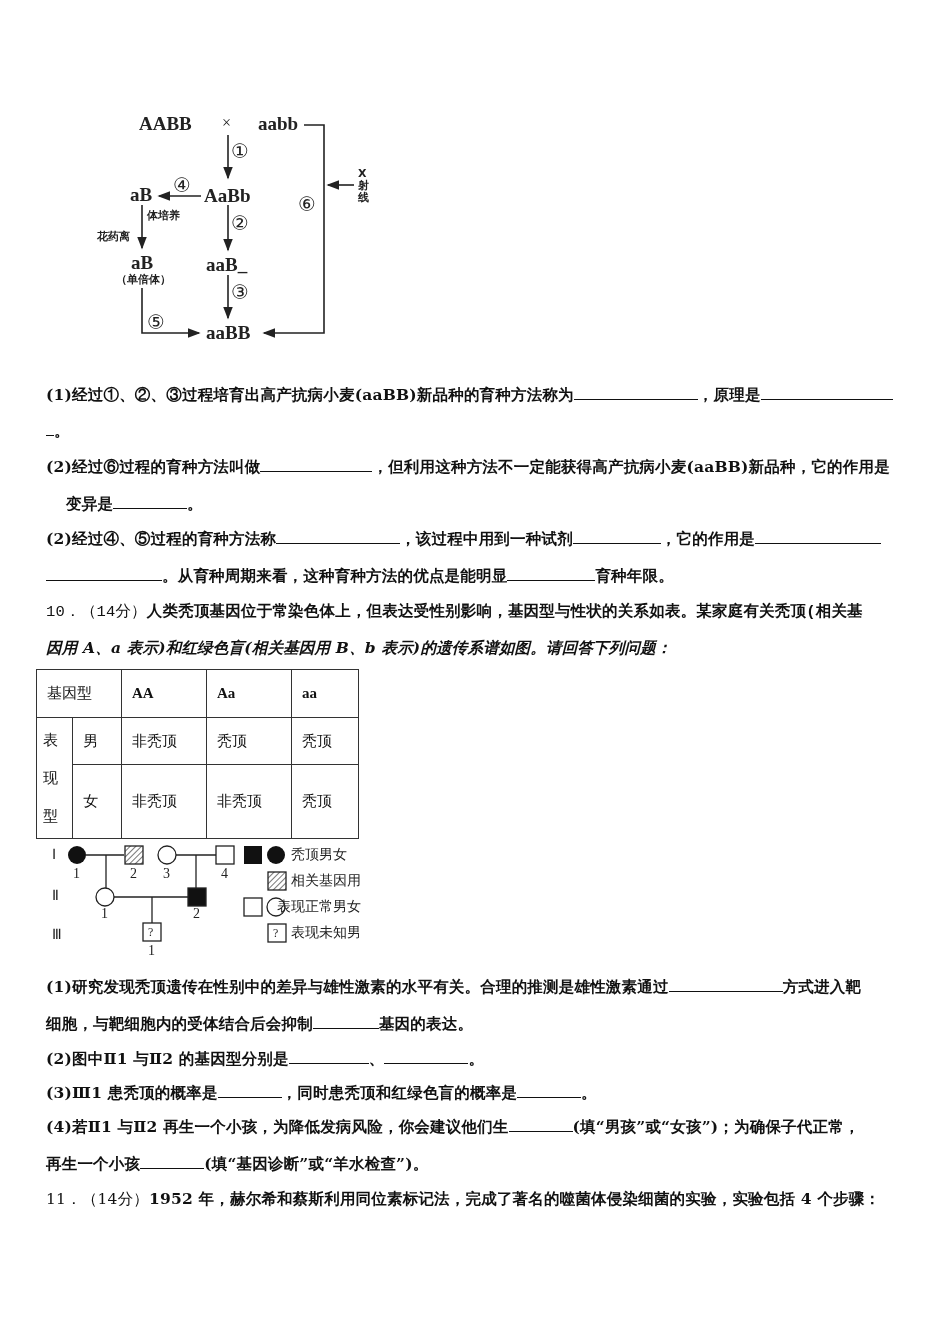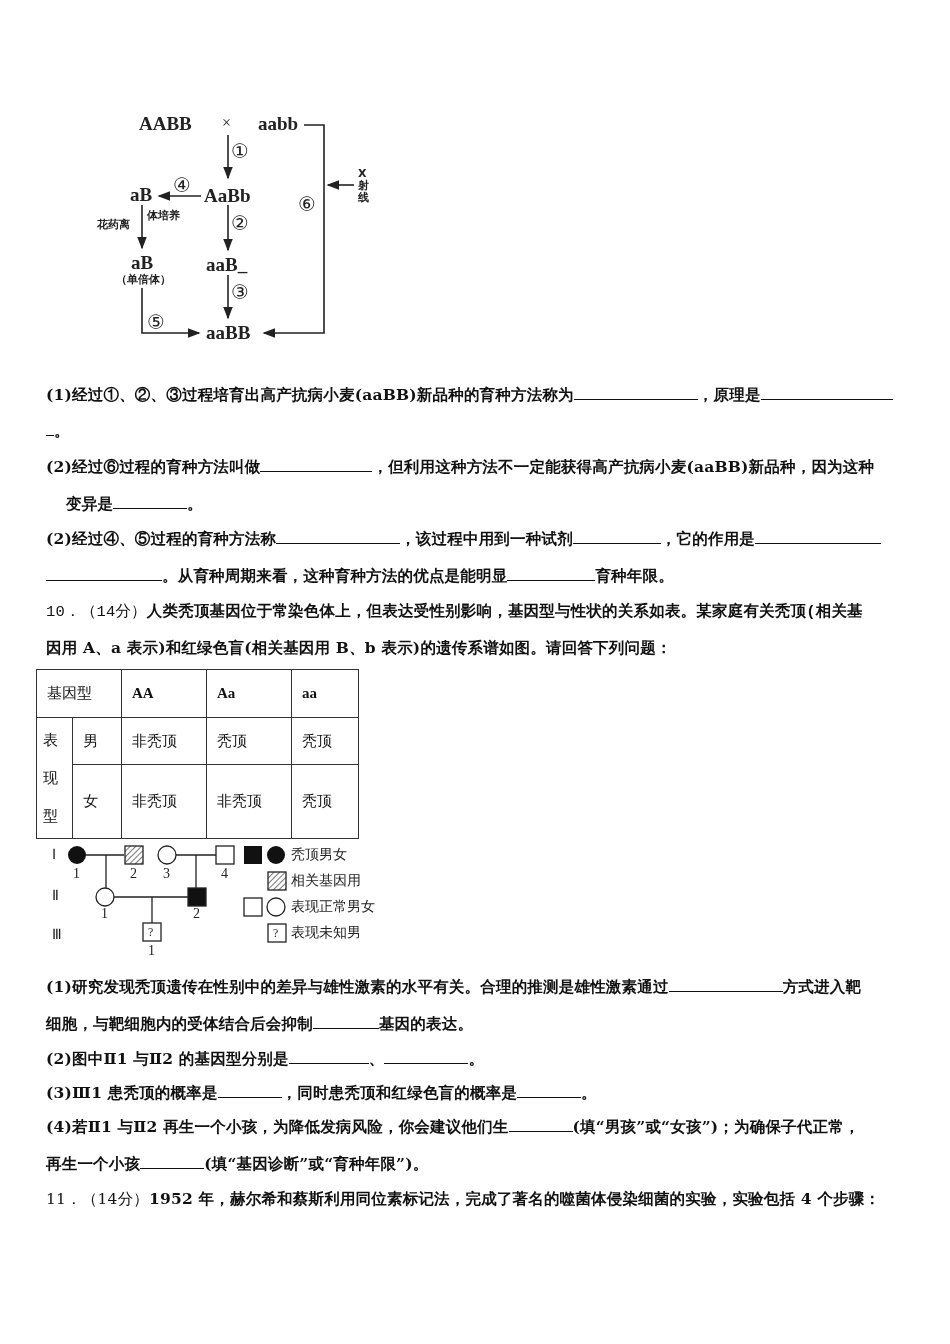--- a/index.html
+++ b/index.html
@@ -51,21 +51,21 @@
       <line x1="318" y1="185" x2="292" y2="185" marker-end="url(#ah)"></line>
     </g>
   </svg>
   <span class="dg dg-lg" style="left:103px;top:113px;">AABB</span>
   <span class="dg" style="left:186px;top:114px;font-size:16px;font-weight:normal;">×</span>
   <span class="dg dg-lg" style="left:222px;top:113px;">aabb</span>
   <span class="dg circ" style="left:195px;top:139px;">①</span>
   <span class="dg dg-lg" style="left:168px;top:185px;">AaBb</span>
   <span class="dg dg-lg" style="left:94px;top:184px;">aB</span>
   <span class="dg circ" style="left:137px;top:173px;">④</span>
-  <span class="dg dg-sm" style="left:61px;top:217px;">花药离</span>
+  <span class="dg dg-sm" style="left:61px;top:229px;">花药离</span>
   <span class="dg dg-sm" style="left:111px;top:208px;">体培养</span>
   <span class="dg circ" style="left:195px;top:211px;">②</span>
   <span class="dg dg-lg" style="left:95px;top:252px;">aB</span>
   <span class="dg dg-sm" style="left:80px;top:272px;">（单倍体）</span>
   <span class="dg dg-lg" style="left:170px;top:254px;">aaB_</span>
   <span class="dg circ" style="left:195px;top:280px;">③</span>
   <span class="dg circ" style="left:111px;top:310px;">⑤</span>
   <span class="dg dg-lg" style="left:170px;top:322px;">aaBB</span>
   <span class="dg circ" style="left:262px;top:192px;">⑥</span>
   <span class="dg dg-sm" style="left:322px;top:168px;line-height:12px;width:12px;">
@@ -76,37 +76,37 @@
 </div>
 
 <div class="line" style="top:385px;">
   <span>(1)经过①、②、③过程培育出高产抗病小麦(aaBB)新品种的育种方法称为</span><span class="blank" style="width:124px;"></span><span>，原理是</span><span class="blank" style="width:132px;"></span>
 </div>
 <div class="line" style="top:421px;">
   <span class="blank" style="width:8px;"></span><span>。</span>
 </div>
 
 <div class="line" style="top:457px;">
-  <span>(2)经过⑥过程的育种方法叫做</span><span class="blank" style="width:112px;"></span><span>，但利用这种方法不一定能获得高产抗病小麦(aaBB)新品种，因为这种</span>
+  <span>(2)经过⑥过程的育种方法叫做</span><span class="blank" style="width:112px;"></span><span>，但利用这种方法不一定能获得高产抗病小麦(aaBB)新品种，它的作用是</span>
 </div>
 <div class="line" style="top:494px;margin-left:20px;">
   <span>变异是</span><span class="blank" style="width:74px;"></span><span>。</span>
 </div>
 
 <div class="line" style="top:529px;">
   <span>(2)经过④、⑤过程的育种方法称</span><span class="blank" style="width:124px;"></span><span>，该过程中用到一种试剂</span><span class="blank" style="width:88px;"></span><span>，它的作用是</span><span class="blank" style="width:126px;"></span>
 </div>
 <div class="line" style="top:566px;">
   <span class="blank" style="width:116px;"></span><span>。从育种周期来看，这种育种方法的优点是能明显</span><span class="blank" style="width:88px;"></span><span>育种年限。</span>
 </div>
 
 <div class="line" style="top:601px;font-family:Liberation Mono, monospace;">
   <span class="num">10．</span><span class="num">（14分）</span><span>人类秃顶基因位于常染色体上，但表达受性别影响，基因型与性状的关系如表。某家庭有关秃顶(相关基</span>
 </div>
-<div class="line" style="top:638px;">
+<div class="line" style="top:638px;font-style:italic;">
   <span>因用 A、a 表示)和红绿色盲(相关基因用 B、b 表示)的遗传系谱如图。请回答下列问题：</span>
 </div>
 
 <table class="gt">
   <tbody>
       <tr style="height:48px;">
     <td colspan="2" style="width:64px;">基因型</td>
     <td class="b" style="width:64px;">AA</td>
     <td class="b" style="width:64px;">Aa</td>
     <td class="b" style="width:46px;">aa</td>
@@ -178,38 +178,38 @@
   <span class="ped-lbl" style="left:163px;top:26px;">3</span>
   <span class="ped-lbl" style="left:221px;top:26px;">4</span>
   <span class="ped-lbl" style="left:101px;top:66px;">1</span>
   <span class="ped-lbl" style="left:193px;top:66px;">2</span>
   <span class="ped-lbl" style="left:148px;top:103px;">1</span>
   <span class="ped-lbl" style="left:148px;top:85px;font-size:12px;">?</span>
   <span class="ped-lbl" style="left:273px;top:86px;font-size:12px;">?</span>
 
   <span class="ped-txt" style="left:291px;top:6px;">秃顶男女</span>
   <span class="ped-txt" style="left:291px;top:32px;">相关基因用</span>
-  <span class="ped-txt" style="left:291px;top:58px;">表现正常男女</span>
+  <span class="ped-txt" style="left:277px;top:58px;">表现正常男女</span>
   <span class="ped-txt" style="left:291px;top:84px;">表现未知男</span>
 </div>
 
 <div class="line" style="top:977px;">
   <span>(1)研究发现秃顶遗传在性别中的差异与雄性激素的水平有关。合理的推测是雄性激素通过</span><span class="blank" style="width:114px;"></span><span>方式进入靶</span>
 </div>
 <div class="line" style="top:1014px;">
   <span>细胞，与靶细胞内的受体结合后会抑制</span><span class="blank" style="width:66px;"></span><span>基因的表达。</span>
 </div>
 <div class="line" style="top:1049px;text-align:right;">
   <span>(2)图中Ⅱ1 与Ⅱ2 的基因型分别是</span><span class="blank" style="width:80px;"></span><span>、</span><span class="blank" style="width:84px;"></span><span>。</span>
 </div>
 <div class="line" style="top:1083px;">
   <span>(3)Ⅲ1 患秃顶的概率是</span><span class="blank" style="width:64px;"></span><span>，同时患秃顶和红绿色盲的概率是</span><span class="blank" style="width:64px;"></span><span>。</span>
 </div>
 <div class="line" style="top:1117px;">
   <span>(4)若Ⅱ1 与Ⅱ2 再生一个小孩，为降低发病风险，你会建议他们生</span><span class="blank" style="width:64px;"></span><span>(填“男孩”或“女孩”)；为确保子代正常，</span>
 </div>
 <div class="line" style="top:1154px;">
-  <span>再生一个小孩</span><span class="blank" style="width:64px;"></span><span>(填“基因诊断”或“育种年限”)。</span>
+  <span>再生一个小孩</span><span class="blank" style="width:64px;"></span><span>(填“基因诊断”或“羊水检查”)。</span>
 </div>
 
 <div class="line" style="top:1189px;">
   <span class="num">11．</span><span class="num">（14分）</span><span>1952 年，赫尔希和蔡斯利用同位素标记法，完成了著名的噬菌体侵染细菌的实验，实验包括 4 个步骤：</span>
 </div>
 
 </body></html>

